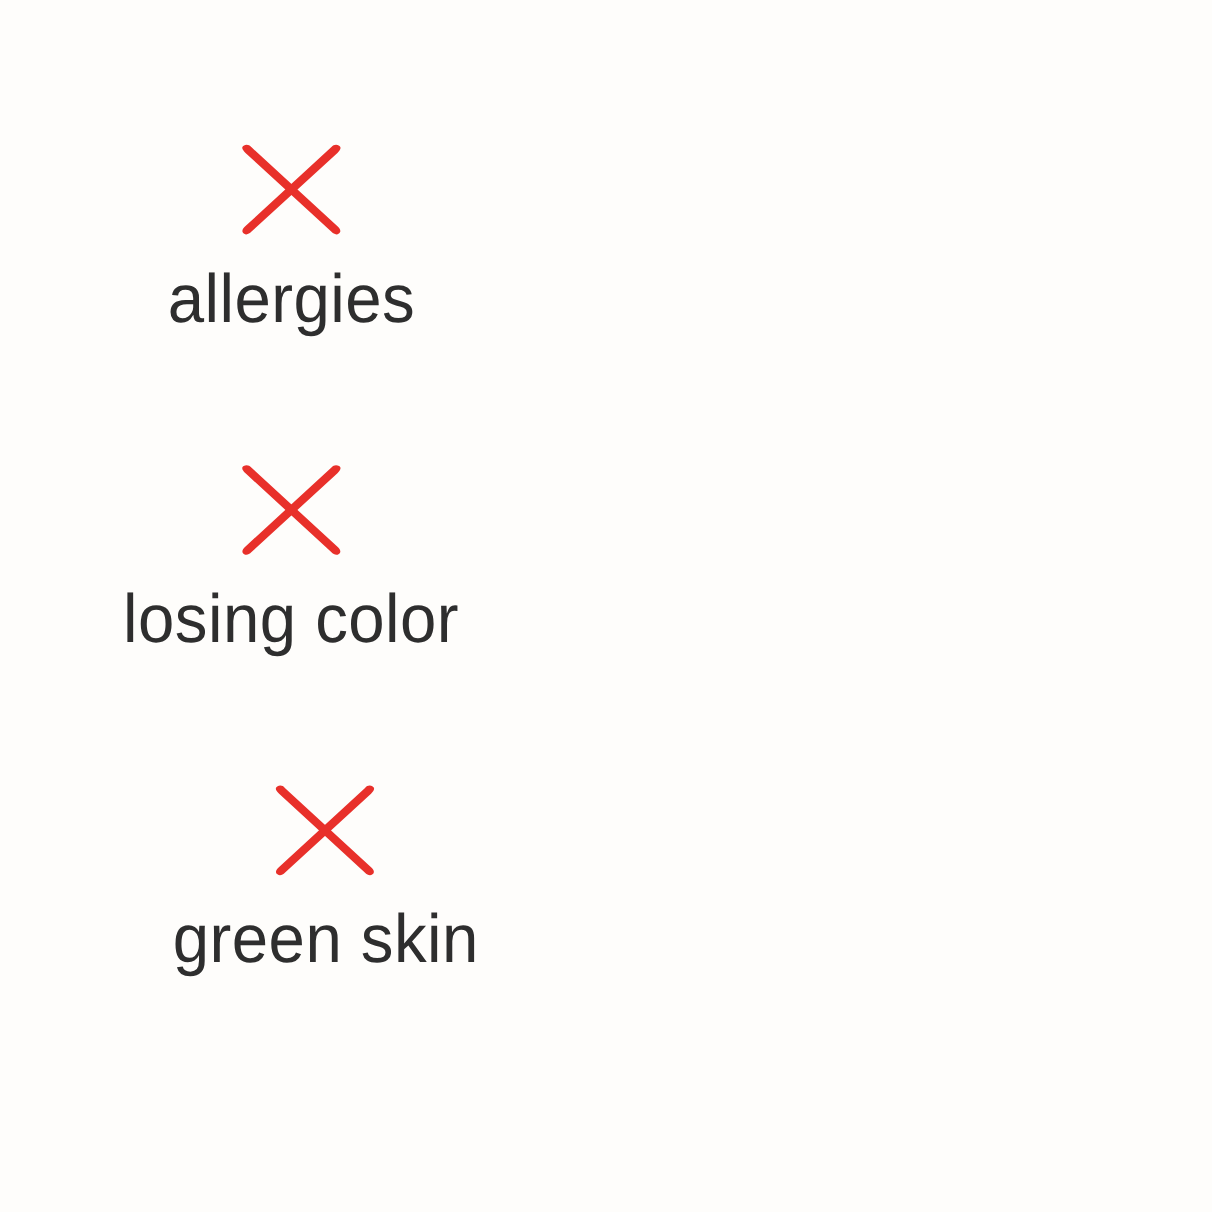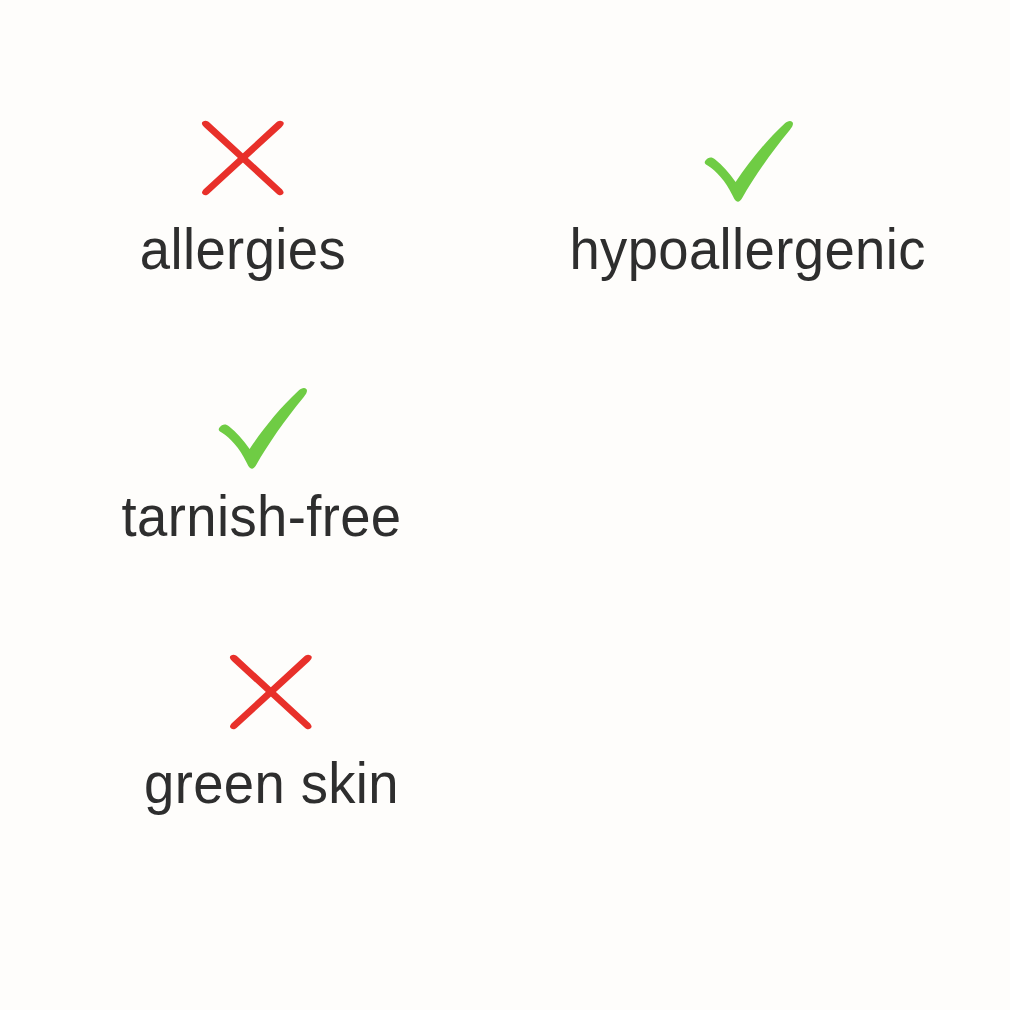--- a/index.html
+++ b/index.html
@@ -112,62 +112,43 @@
               <path d="M97.6 11.4 C 99.7 12.7 98.8 14.9 96.2 17.4
                        L 24.6 83.0 C 22.4 85.2 20.2 86.1 18.2 84.6
                        C 16.0 83.0 17.0 80.8 19.6 78.4
                        L 91.2 12.6 C 93.0 10.6 95.2 10.0 97.6 11.4 Z"></path>
             </g>
           </svg>
         </span>
         <div class="benefit-label">allergies</div>
       </div>
 
-      <div class="benefit-cell cell-positive">
-        <span class="icon-slot">
-          <svg viewBox="0 0 120 96" xmlns="http://www.w3.org/2000/svg" aria-hidden="true">
-            <path fill="#6FCC44" d="M14.5 50.5
-                     C 17.0 47.2 20.6 46.6 23.9 49.2
-                     C 31.4 55.2 38.4 63.1 44.6 71.9
-                     C 58.0 52.2 73.8 32.0 93.4 13.8
-                     C 96.6 10.8 99.6 10.2 101.3 12.0
-                     C 102.9 13.8 101.6 16.6 98.6 20.3
-                     C 79.8 43.2 63.6 66.2 50.9 88.6
-                     C 49.2 91.6 47.0 92.6 45.1 91.0
-                     C 43.6 89.8 42.8 87.9 41.3 84.9
-                     C 34.6 71.6 25.6 61.0 16.6 55.6
-                     C 13.6 53.8 13.0 52.5 14.5 50.5 Z"></path>
-          </svg>
-        </span>
-        <div class="benefit-label">hypoallergenic</div>
-      </div>
 
     </div>
 
     <div class="benefit-row row-1">
 
-
-      <div class="benefit-cell cell-positive">
+      <div class="benefit-cell cell-negative">
         <span class="icon-slot">
           <svg viewBox="0 0 120 96" xmlns="http://www.w3.org/2000/svg" aria-hidden="true">
-            <path fill="#6FCC44" d="M14.5 50.5
-                     C 17.0 47.2 20.6 46.6 23.9 49.2
-                     C 31.4 55.2 38.4 63.1 44.6 71.9
-                     C 58.0 52.2 73.8 32.0 93.4 13.8
-                     C 96.6 10.8 99.6 10.2 101.3 12.0
-                     C 102.9 13.8 101.6 16.6 98.6 20.3
-                     C 79.8 43.2 63.6 66.2 50.9 88.6
-                     C 49.2 91.6 47.0 92.6 45.1 91.0
-                     C 43.6 89.8 42.8 87.9 41.3 84.9
-                     C 34.6 71.6 25.6 61.0 16.6 55.6
-                     C 13.6 53.8 13.0 52.5 14.5 50.5 Z"></path>
+            <g fill="#E8302A">
+              <path d="M18.0 11.4 C 20.4 10.0 22.6 10.6 24.4 12.6
+                       L 96.0 78.4 C 98.6 80.8 99.6 83.0 97.4 84.6
+                       C 95.4 86.1 93.2 85.2 91.0 83.0
+                       L 19.6 17.4 C 16.9 14.9 15.9 12.7 18.0 11.4 Z"></path>
+              <path d="M97.6 11.4 C 99.7 12.7 98.8 14.9 96.2 17.4
+                       L 24.6 83.0 C 22.4 85.2 20.2 86.1 18.2 84.6
+                       C 16.0 83.0 17.0 80.8 19.6 78.4
+                       L 91.2 12.6 C 93.0 10.6 95.2 10.0 97.6 11.4 Z"></path>
+            </g>
           </svg>
         </span>
-        <div class="benefit-label">tarnish-free</div>
+        <div class="benefit-label">losing color</div>
       </div>
+
 
     </div>
 
     <div class="benefit-row row-2">
 
       <div class="benefit-cell cell-negative">
         <span class="icon-slot">
           <svg viewBox="0 0 120 96" xmlns="http://www.w3.org/2000/svg" aria-hidden="true">
             <g fill="#E8302A">
               <path d="M18.0 11.4 C 20.4 10.0 22.6 10.6 24.4 12.6

